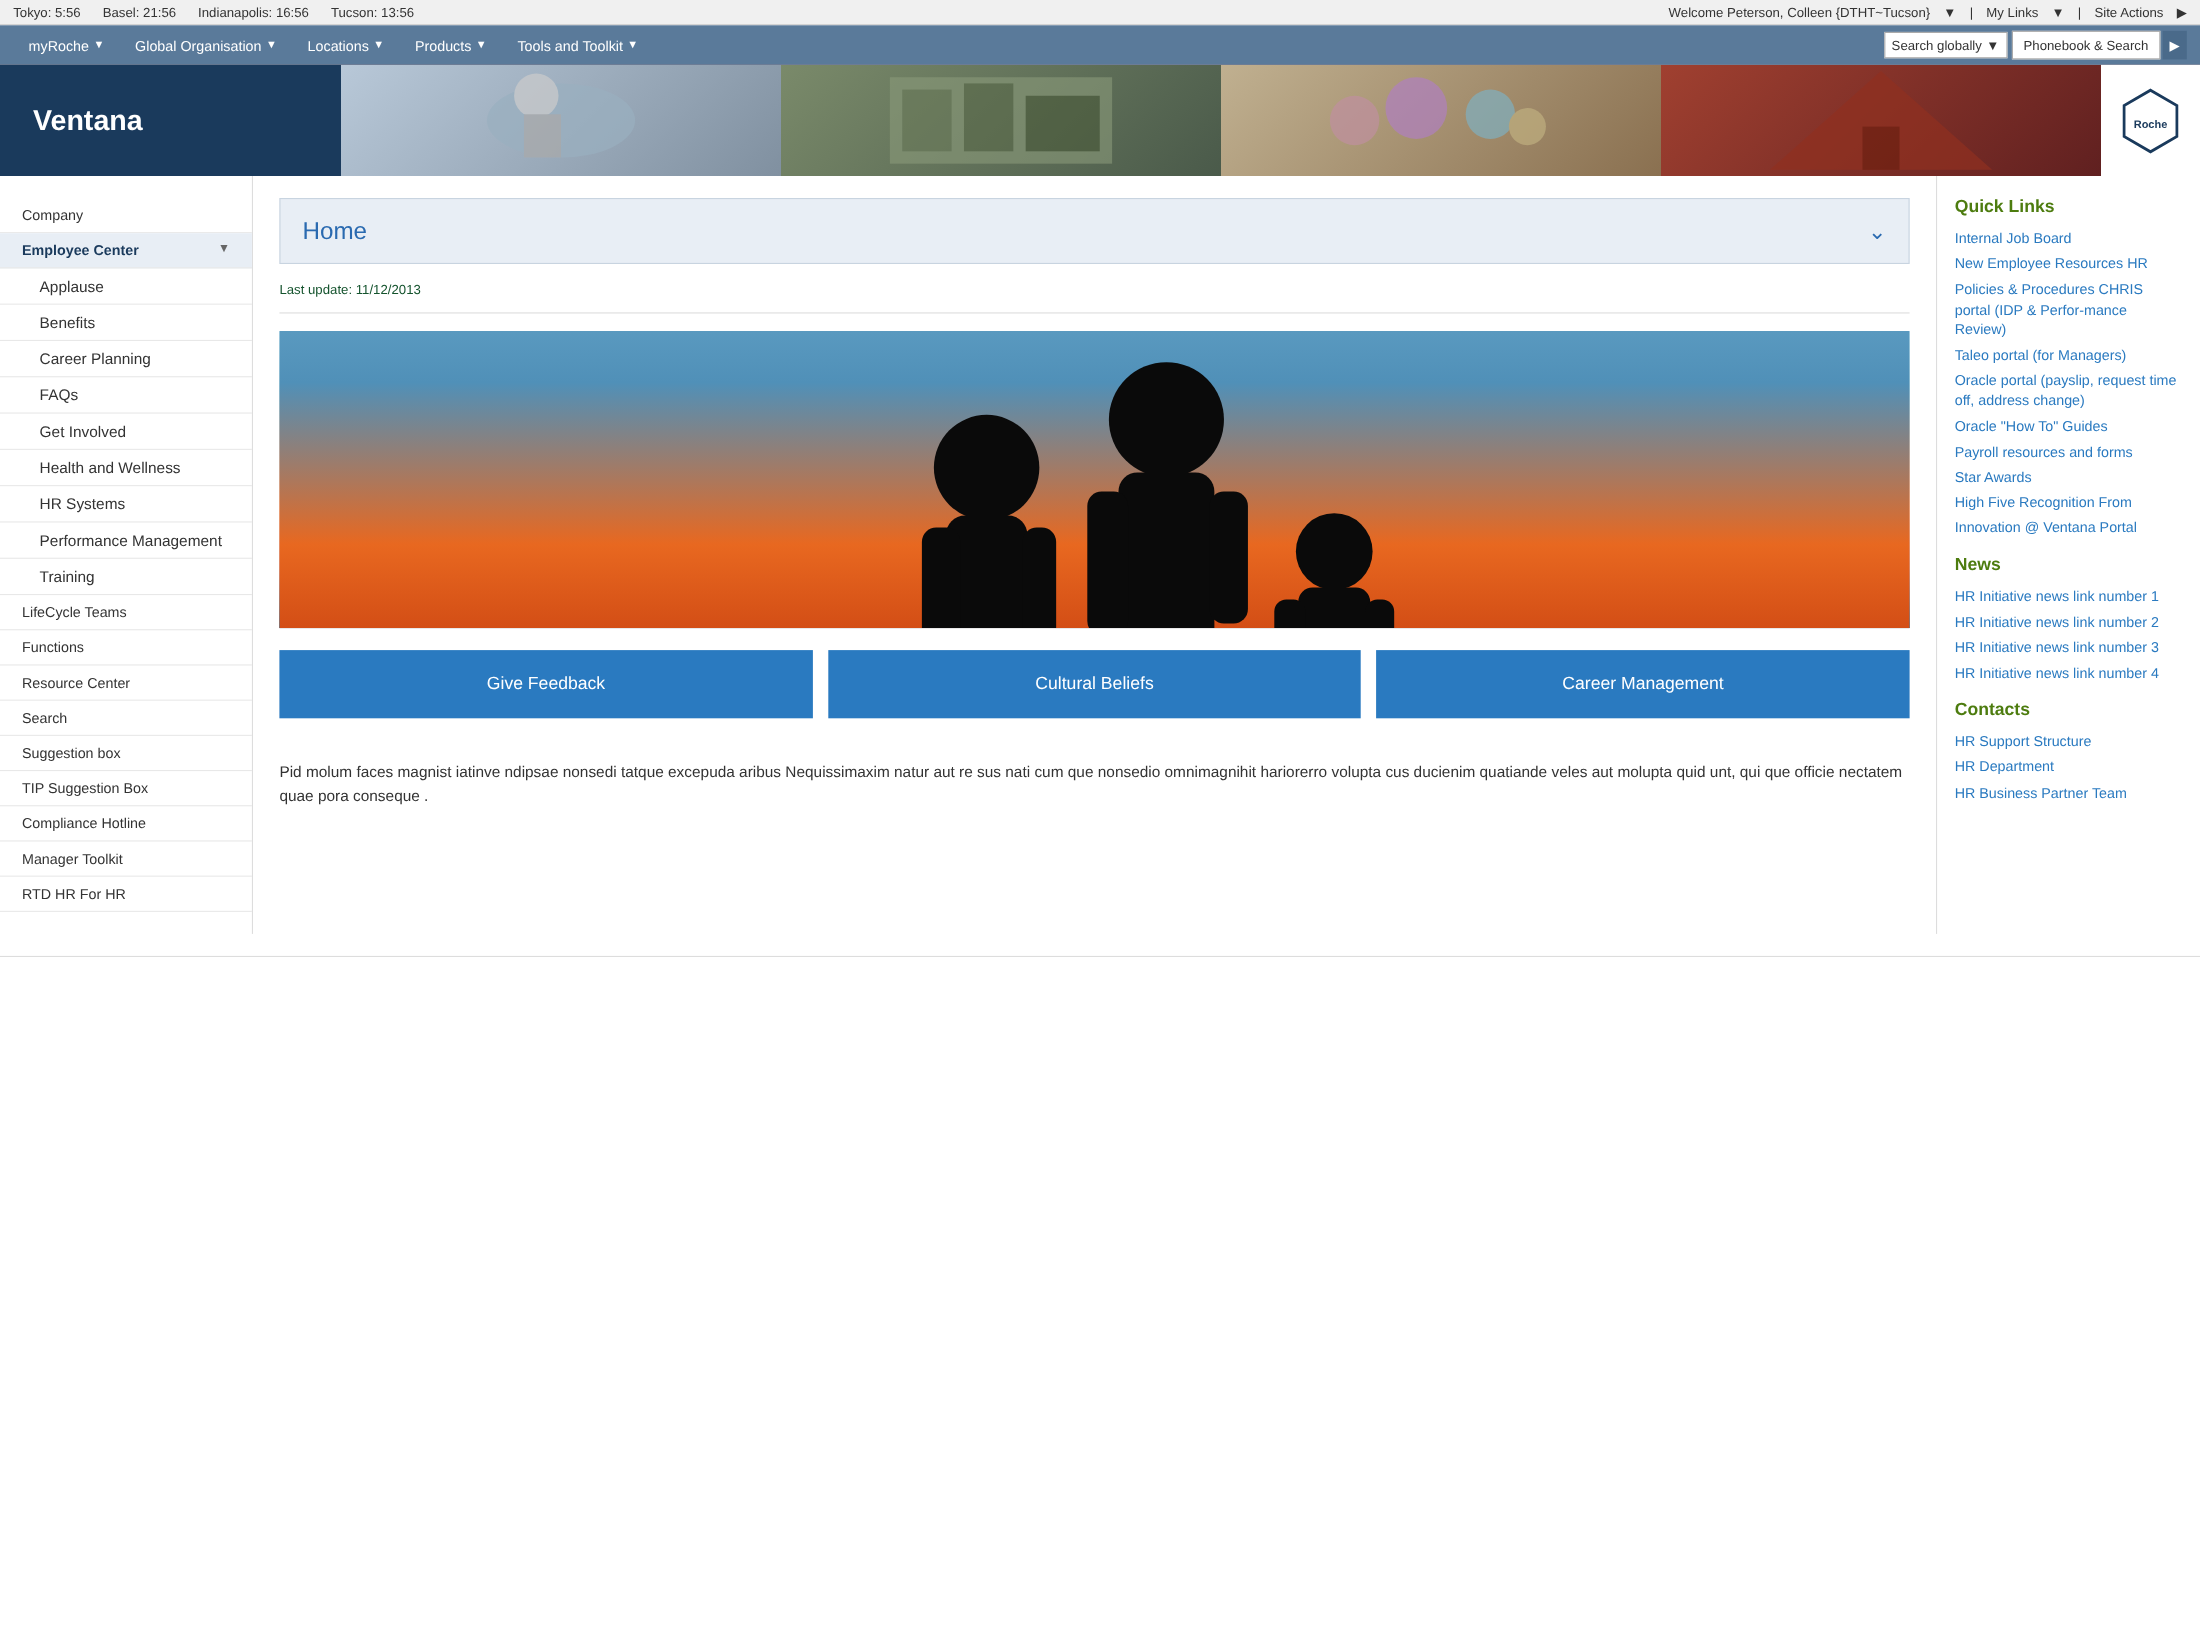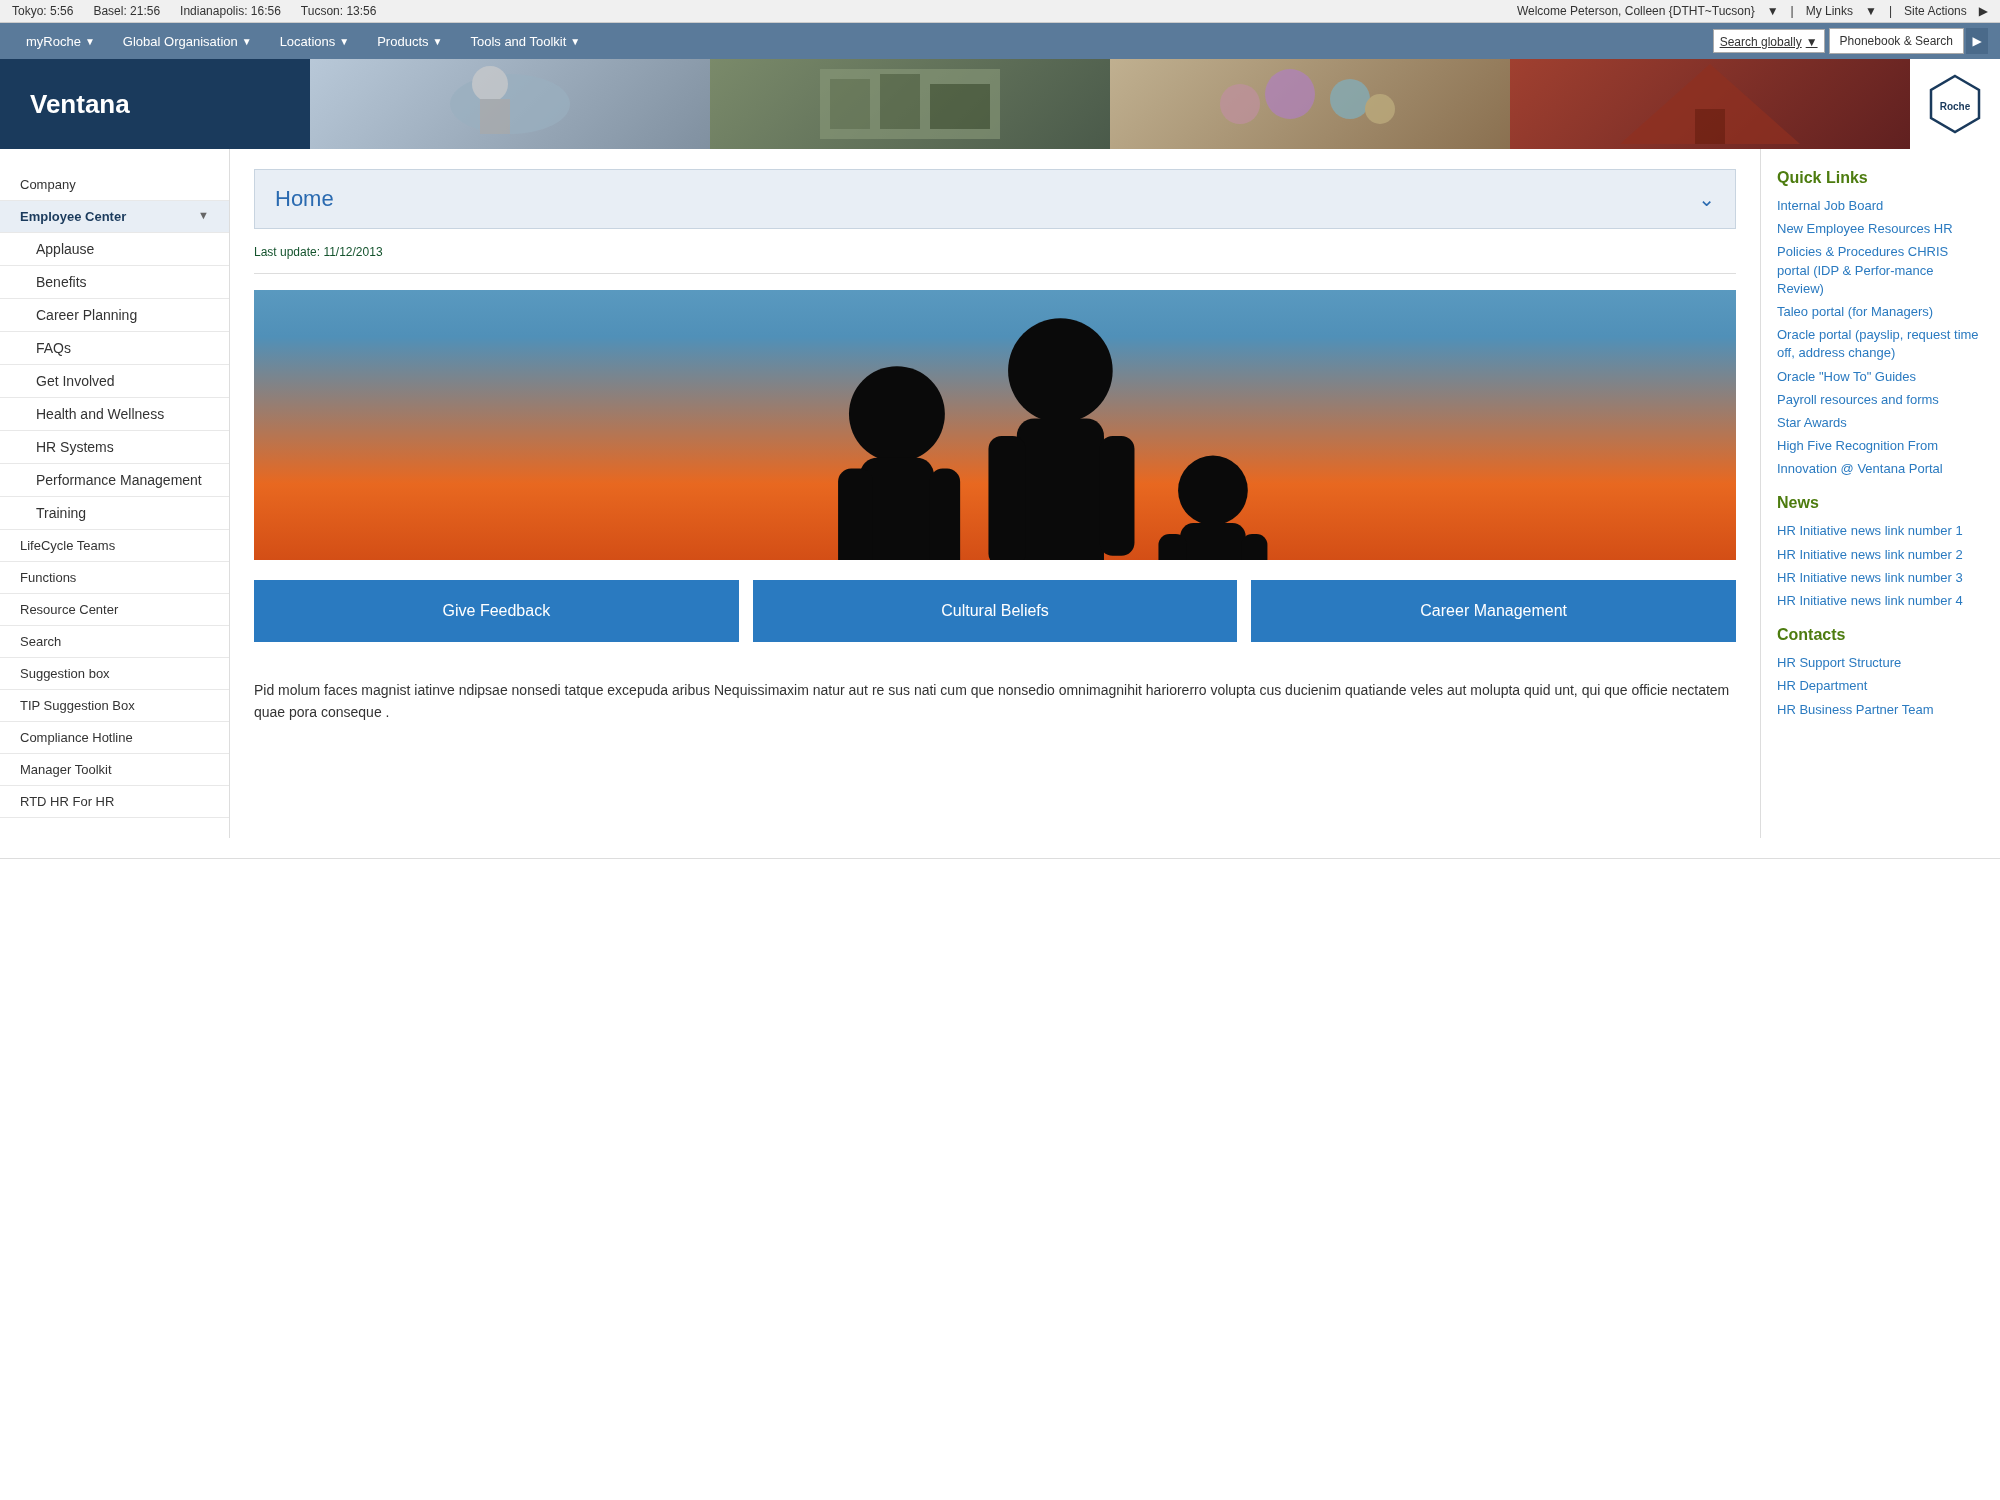--- a/index.html
+++ b/index.html
@@ -52,24 +52,23 @@
       align-items: center;
       gap: 2px;
     }
     #search-dropdown {
       background: #fff;
       border: 1px solid #aaa;
       padding: 3px 6px;
       font-size: 12px;
       height: 24px;
       display: flex;
-      align-items: flex-end;
+      align-items: center;
       gap: 4px;
       cursor: pointer;
-      text-decoration: underline;
     }
     #phonebook-btn {
       background: #fff;
       border: 1px solid #aaa;
       padding: 3px 10px;
       font-size: 12px;
       height: 26px;
       display: flex;
       align-items: center;
       cursor: pointer;
@@ -85,21 +84,21 @@
       justify-content: center;
       cursor: pointer;
       margin-left: 2px;
       font-size: 12px;
     }
 
     
     #banner {
       display: flex;
       align-items: stretch;
-      height: 90px;
+      height: 101px;
       background: #7f1d1d;
     }
     #banner-title {
       background: #1a3a5c;
       color: #fff;
       font-size: 26px;
       font-weight: bold;
       padding: 0 30px;
       display: flex;
       align-items: center;

